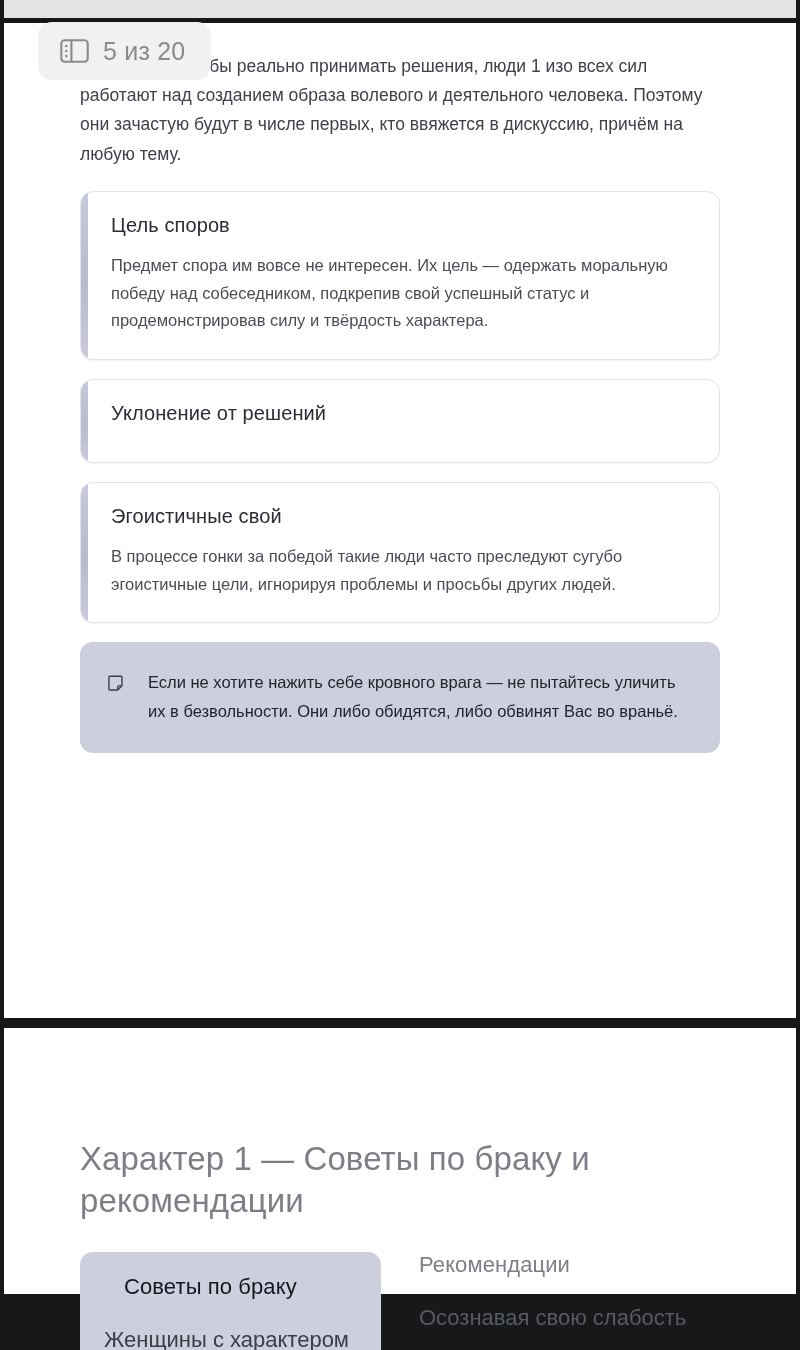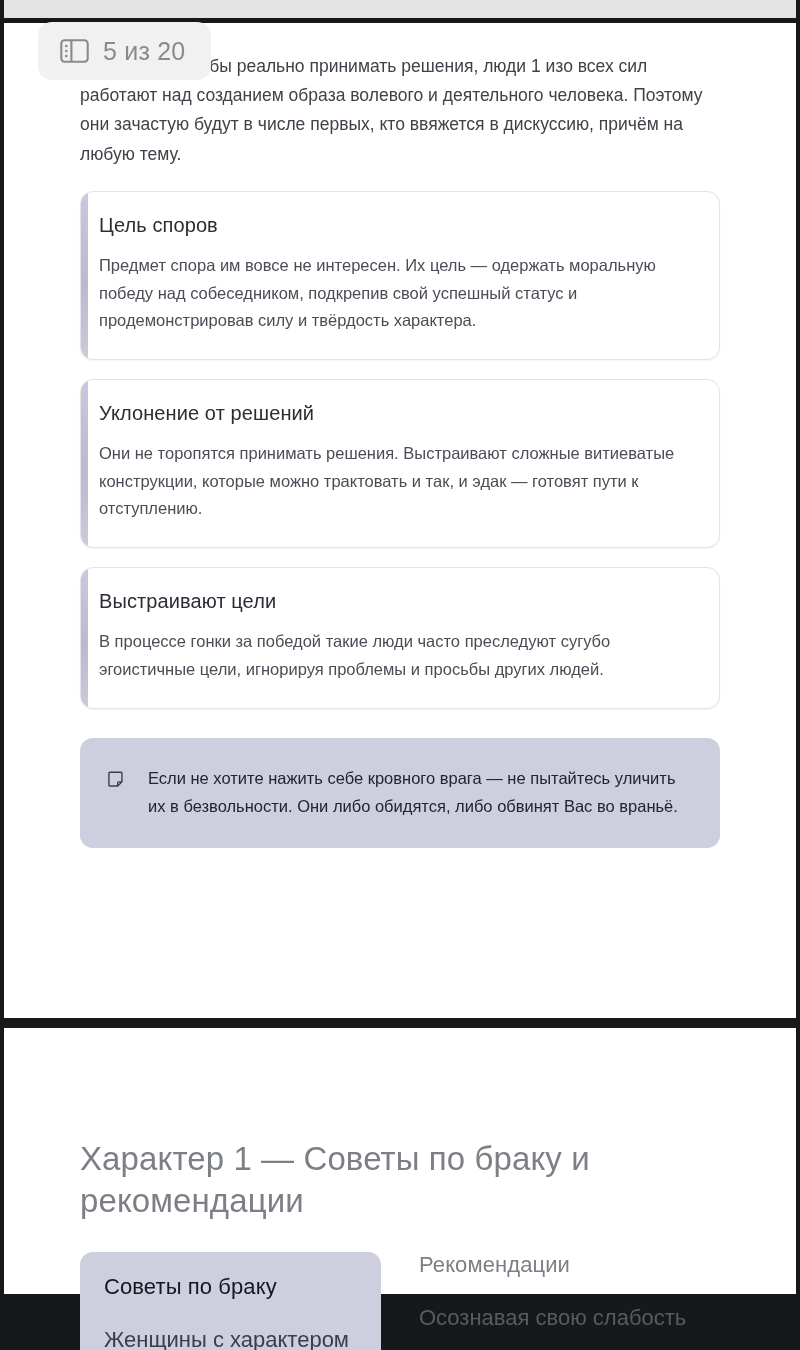--- a/index.html
+++ b/index.html
@@ -107,21 +107,21 @@
 
   
   .card-list { margin-top: 22px; }
 
   .card {
     position: relative;
     margin-bottom: 19px;
     background: #ffffff;
     border: 1px solid #e3e4ea;
     border-radius: 13px;
-    padding: 22px 26px 24px 18px;
+    padding: 22px 26px 24px 30px;
     overflow: hidden;
     box-shadow: 0 1px 2px rgba(24,26,40,.05);
   }
   .card-accent {
     position: absolute;
     left: 0;
     top: 0;
     bottom: 0;
     width: 7px;
     background: linear-gradient(180deg, #c9c9dd 0%, #b9bace 55%, #cacadb 100%);
@@ -138,21 +138,21 @@
     line-height: 1.68;
     color: #4a4d55;
     margin-top: 15px;
   }
 
   
   .callout {
     display: flex;
     align-items: flex-start;
     gap: 20px;
-    margin-top: 29px;
+    margin-top: 19px;
     padding: 26px 28px 28px 26px;
     background: #cdcede;
     border-radius: 13px;
     justify-content: center;
   }
   .callout-icon {
     width: 22px;
     height: 22px;
     flex: none;
     margin-top: 5px;
@@ -171,21 +171,21 @@
     margin-top: 30px;
   }
   .col { flex: 1 1 0; min-width: 0; }
 
   .col-panel {
     background: #cdcede;
     border-radius: 13px;
     padding: 22px 24px 24px 24px;
     height: 100%;
   }
-  .col-panel .col-title { color: #16171d; }
+  .col-panel .col-title { color: #16171d; margin-left: 20px; }
   .col-panel .col-body  { color: #3b3d47; }
 
   .col-title {
     font-size: 22px;
     font-weight: 400;
     color: #7c7f86;
     letter-spacing: .1px;
     margin-bottom: 22px;
   }
   .col-body {
@@ -212,26 +212,25 @@
 
         <article class="card">
           <span class="card-accent"></span>
           <h2 class="card-title">Цель споров</h2>
           <p class="card-body">Предмет спора им вовсе не интересен. Их цель — одержать моральную победу над собеседником, подкрепив свой успешный статус и продемонстрировав силу и твёрдость характера.</p>
         </article>
 
         <article class="card">
           <span class="card-accent"></span>
           <h2 class="card-title">Уклонение от решений</h2>
-          <p class="card-body">Они не торопятся принимать решения. Выстраивают сложные витиеватые конструкции, которые можно трактовать и так, и эдак — готовят пути к отступлению.</p>
         </article>
 
         <article class="card">
           <span class="card-accent"></span>
-          <h2 class="card-title">Выстраивают цели</h2>
+          <h2 class="card-title">Эгоистичные свой</h2>
           <p class="card-body">В процессе гонки за победой такие люди часто преследуют сугубо эгоистичные цели, игнорируя проблемы и просьбы других людей.</p>
         </article>
 
       </div>
 
       <aside class="callout">
         <svg class="callout-icon" viewBox="0 0 24 24" fill="none">
           <path d="M4.2 3.6h12.2c.55 0 1 .45 1 1v9.4l-4.6 4.6H4.2c-.55 0-1-.45-1-1V4.6c0-.55.45-1 1-1z" stroke="#3c3d48" stroke-width="1.5" stroke-linejoin="round"></path>
           <path d="M17.4 14h-3.6a1 1 0 0 0-1 1v3.6" stroke="#3c3d48" stroke-width="1.5" stroke-linejoin="round"></path>
         </svg>

